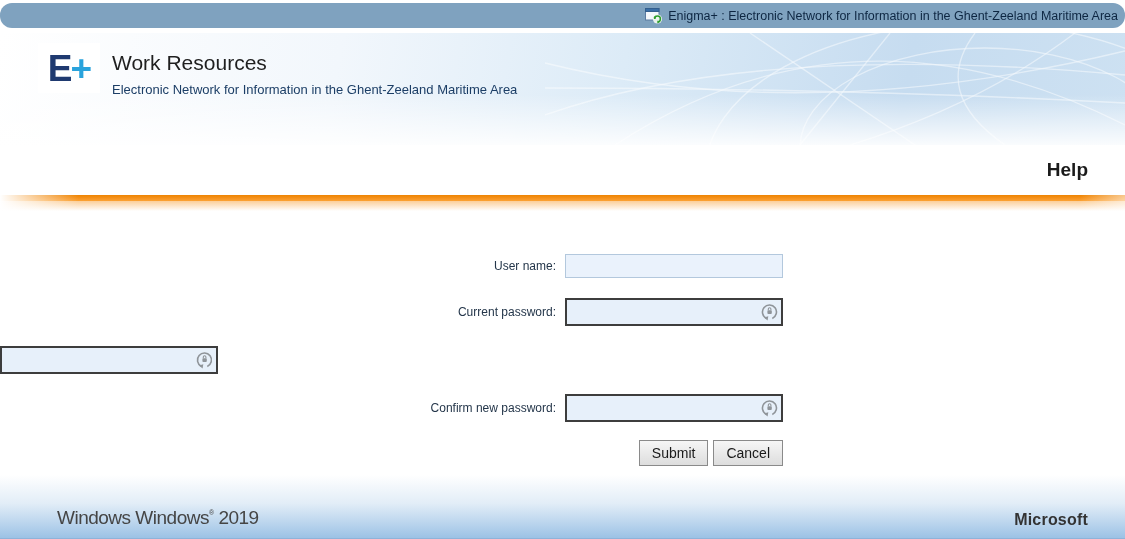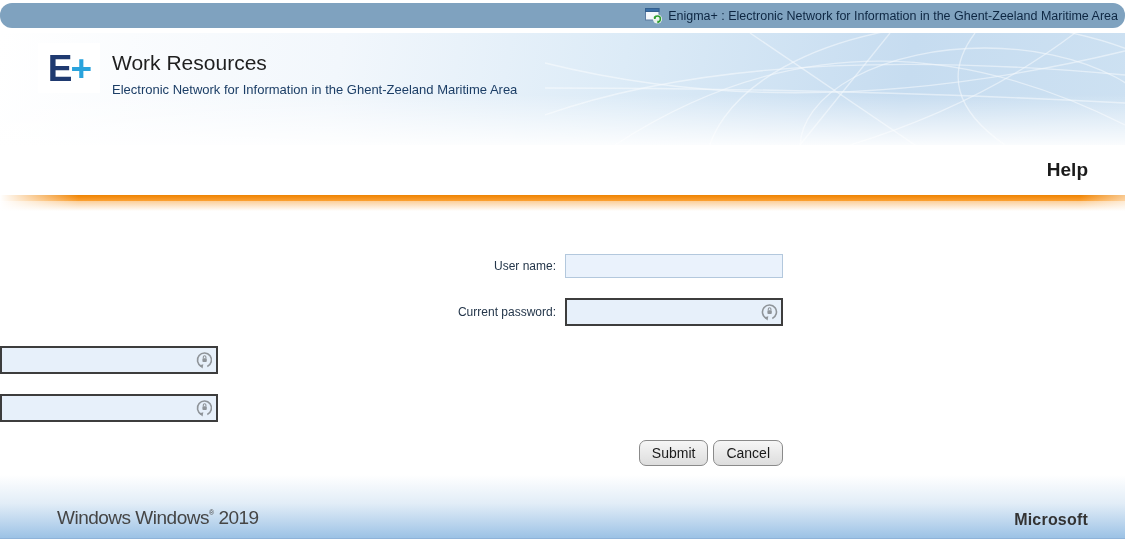--- a/index.html
+++ b/index.html
@@ -54,21 +54,21 @@
   .pw-box { position:relative; width:218px; height:28px; border:2px solid #3d3d3d;
     background:#e7f0fa; }
   .pw-box input { width:calc(100% - 26px); height:100%; border:none; background:transparent;
     outline:none; font-size:13px; padding:0 4px; color:#222; }
   .reveal-btn { position:absolute; right:2px; top:2px; width:20px; height:20px;
     border:none; background:transparent; cursor:pointer; padding:0; }
 
   .btn-row { width:783px; display:flex; justify-content:flex-end; gap:5px; margin-top:18px; }
   .btn { height:26px; padding:0 12px; font-size:14px; color:#1a1a1a; cursor:pointer;
     background:linear-gradient(to bottom, #f6f6f6, #dddddd);
-    border:1px solid #8a8a8a; border-radius:7px;
+    border:1px solid #8a8a8a; border-radius:0;
     font-family:"Liberation Sans", sans-serif; }
 
   .footer { height:64px; position:relative;
     background:linear-gradient(to bottom, #ffffff 0%, #e2edf7 45%, #b6d2ec 80%, #9cc2e5 100%);
     border-bottom:1px solid #8fb3d9; }
   .ws-text { position:absolute; left:57px; top:32px; font-size:19px; color:#454545;
     letter-spacing:-0.5px; }
   .ws-text sup { font-size:7px; vertical-align:9px; }
   .ms-text { position:absolute; right:37px; top:36px; font-size:16px; font-weight:bold;
     color:#333; letter-spacing:.2px; }
@@ -162,20 +162,21 @@
             <path d="M6.2,16.2 A7,7 0 1 1 12.3,16.4" fill="none" stroke="#8f9499" stroke-width="1.6"></path>
             <path d="M7.6,18.4 L3.9,15.6 L8.3,14.2 Z" fill="#8f9499"></path>
             <rect x="7.4" y="8.2" width="4.4" height="3.8" rx="0.9" fill="#8f9499"></rect>
             <path d="M8.3,8.2 v-1.1 a1.3,1.3 0 0 1 2.6,0 v1.1" fill="none" stroke="#8f9499" stroke-width="1.1"></path>
           </svg>
         </button>
       </div>
     </div>
 
     <div class="field-row pw-row">
+      <label class="field-label">Confirm new password:</label>
       <div class="pw-box">
         <input type="password" aria-label="Confirm new password:" style="">
         <button type="button" class="reveal-btn">
           <svg width="19" height="19" viewBox="0 0 19 19">
             <path d="M6.2,16.2 A7,7 0 1 1 12.3,16.4" fill="none" stroke="#8f9499" stroke-width="1.6"></path>
             <path d="M7.6,18.4 L3.9,15.6 L8.3,14.2 Z" fill="#8f9499"></path>
             <rect x="7.4" y="8.2" width="4.4" height="3.8" rx="0.9" fill="#8f9499"></rect>
             <path d="M8.3,8.2 v-1.1 a1.3,1.3 0 0 1 2.6,0 v1.1" fill="none" stroke="#8f9499" stroke-width="1.1"></path>
           </svg>
         </button>

